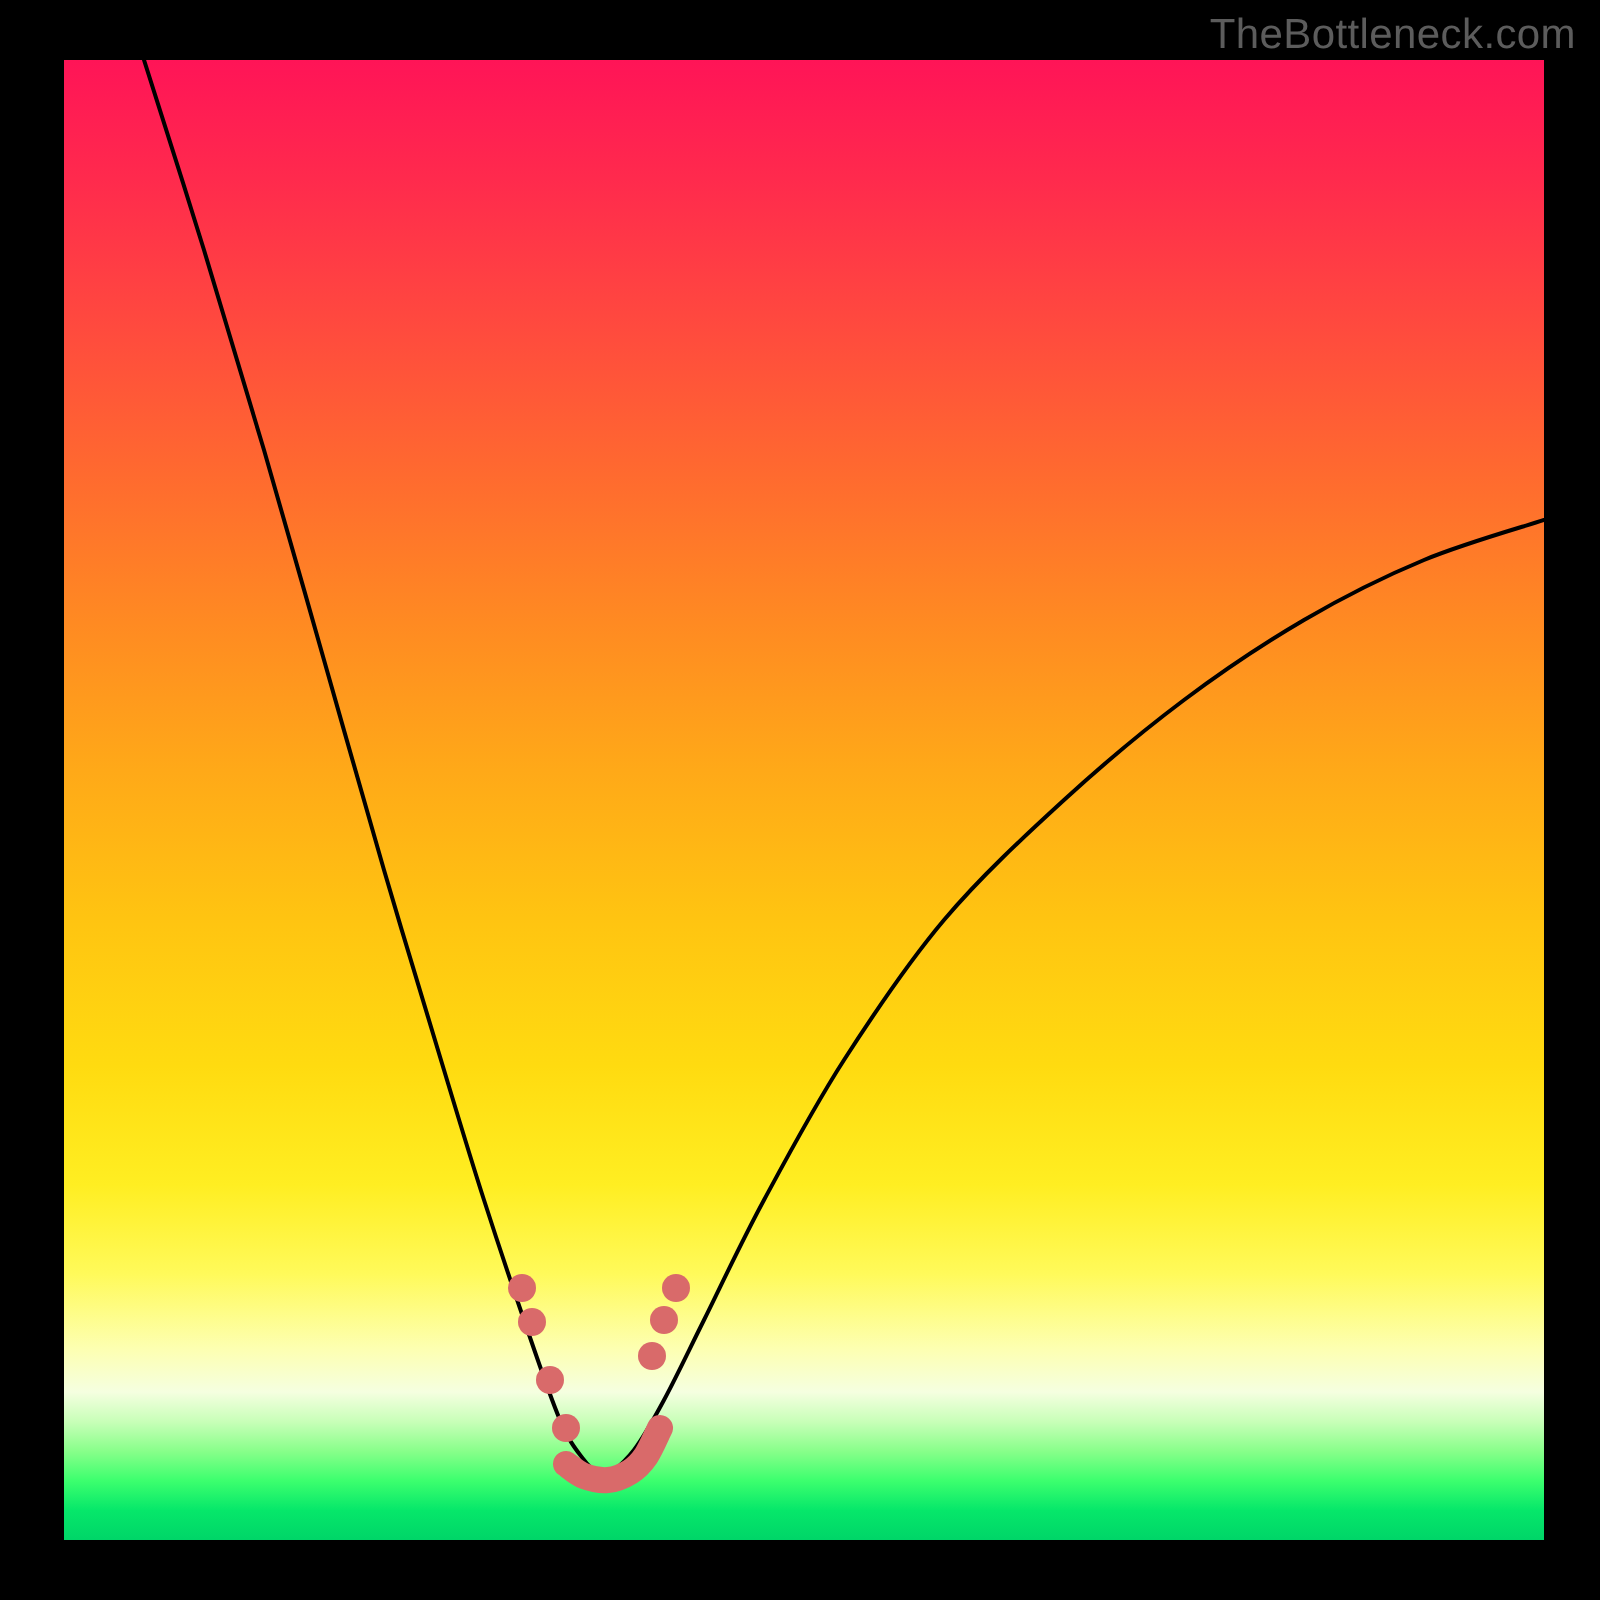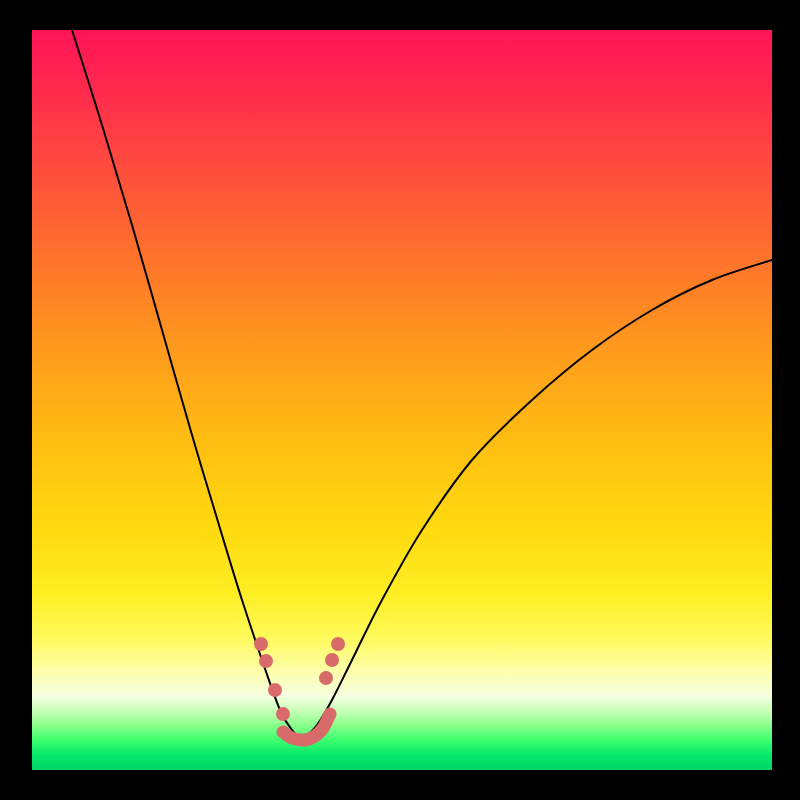--- a/index.html
+++ b/index.html
@@ -78,20 +78,21 @@
     fill: none;
     stroke: #d96a6a;
     stroke-width: 13;
     stroke-linecap: round;
   }
 </style>
 </head>
 <body>
 
 <div class="frame">
+  <div class="watermark">TheBottleneck.com</div>
 
   <div class="plot">
     <svg class="curves" viewBox="0 0 740 740">
       <path id="left-branch" class="curve" d="M 40 0 C 45.0 15.8, 60.0 62.5, 70 95 C 80.0 127.5, 90.0 160.8, 100 195 C 110.0 229.2, 120.0 265.0, 130 300 C 140.0 335.0, 150.0 370.8, 160 405 C 170.0 439.2, 181.7 477.5, 190 505 C 198.3 532.5, 203.3 549.2, 210 570 C 216.7 590.8, 223.7 611.7, 230 630 C 236.3 648.3, 243.0 668.3, 248 680 C 253.0 691.7, 256.3 695.0, 260 700 C 263.7 705.0, 268.3 708.3, 270 710"></path>
       <path id="right-branch" class="curve" d="M 270 710 C 272.5 707.5, 280.0 701.7, 285 695 C 290.0 688.3, 294.2 680.8, 300 670 C 305.8 659.2, 311.7 646.7, 320 630 C 328.3 613.3, 338.3 591.7, 350 570 C 361.7 548.3, 375.0 523.3, 390 500 C 405.0 476.7, 421.7 451.7, 440 430 C 458.3 408.3, 480.0 388.3, 500 370 C 520.0 351.7, 540.0 335.0, 560 320 C 580.0 305.0, 600.0 291.7, 620 280 C 640.0 268.3, 660.0 258.3, 680 250 C 700.0 241.7, 730.0 233.3, 740 230"></path>
       <path id="trough-band" class="trough-band" d="M 251 702 C 252.5 703.0, 256.5 706.7, 260 708 C 263.5 709.3, 268.2 710.3, 272 710 C 275.8 709.7, 279.8 708.0, 283 706 C 286.2 704.0, 288.5 701.7, 291 698 C 293.5 694.3, 296.8 686.3, 298 684"></path>
       <g id="marker-group">
           <circle cx="229" cy="614" r="7" class="marker"></circle>
           <circle cx="234" cy="631" r="7" class="marker"></circle>
           <circle cx="243" cy="660" r="7" class="marker"></circle>

